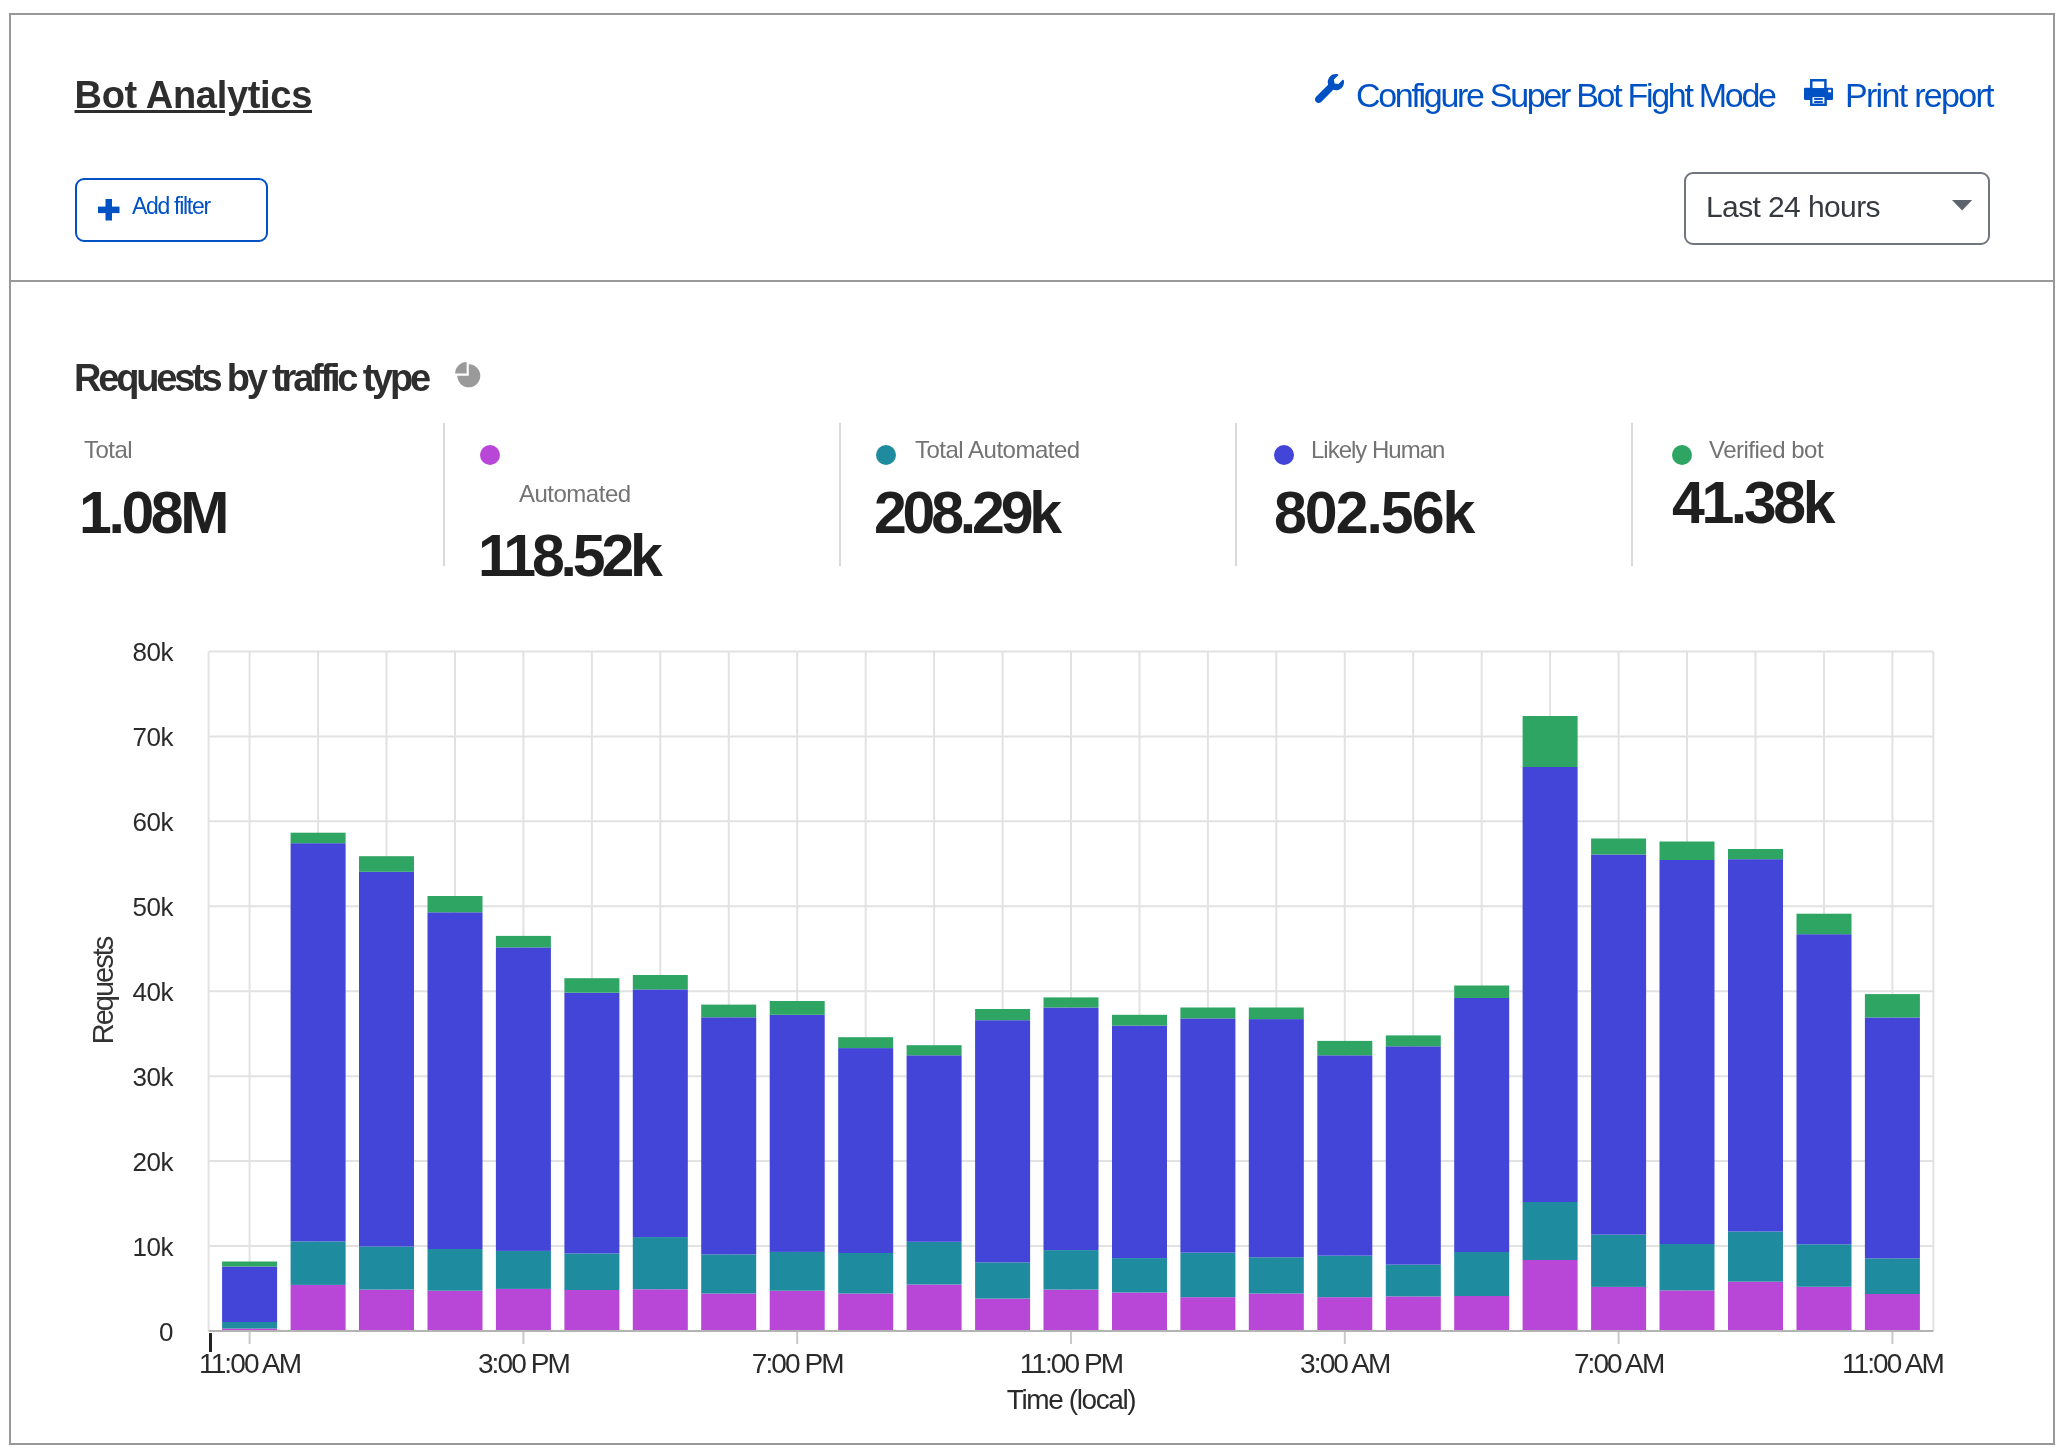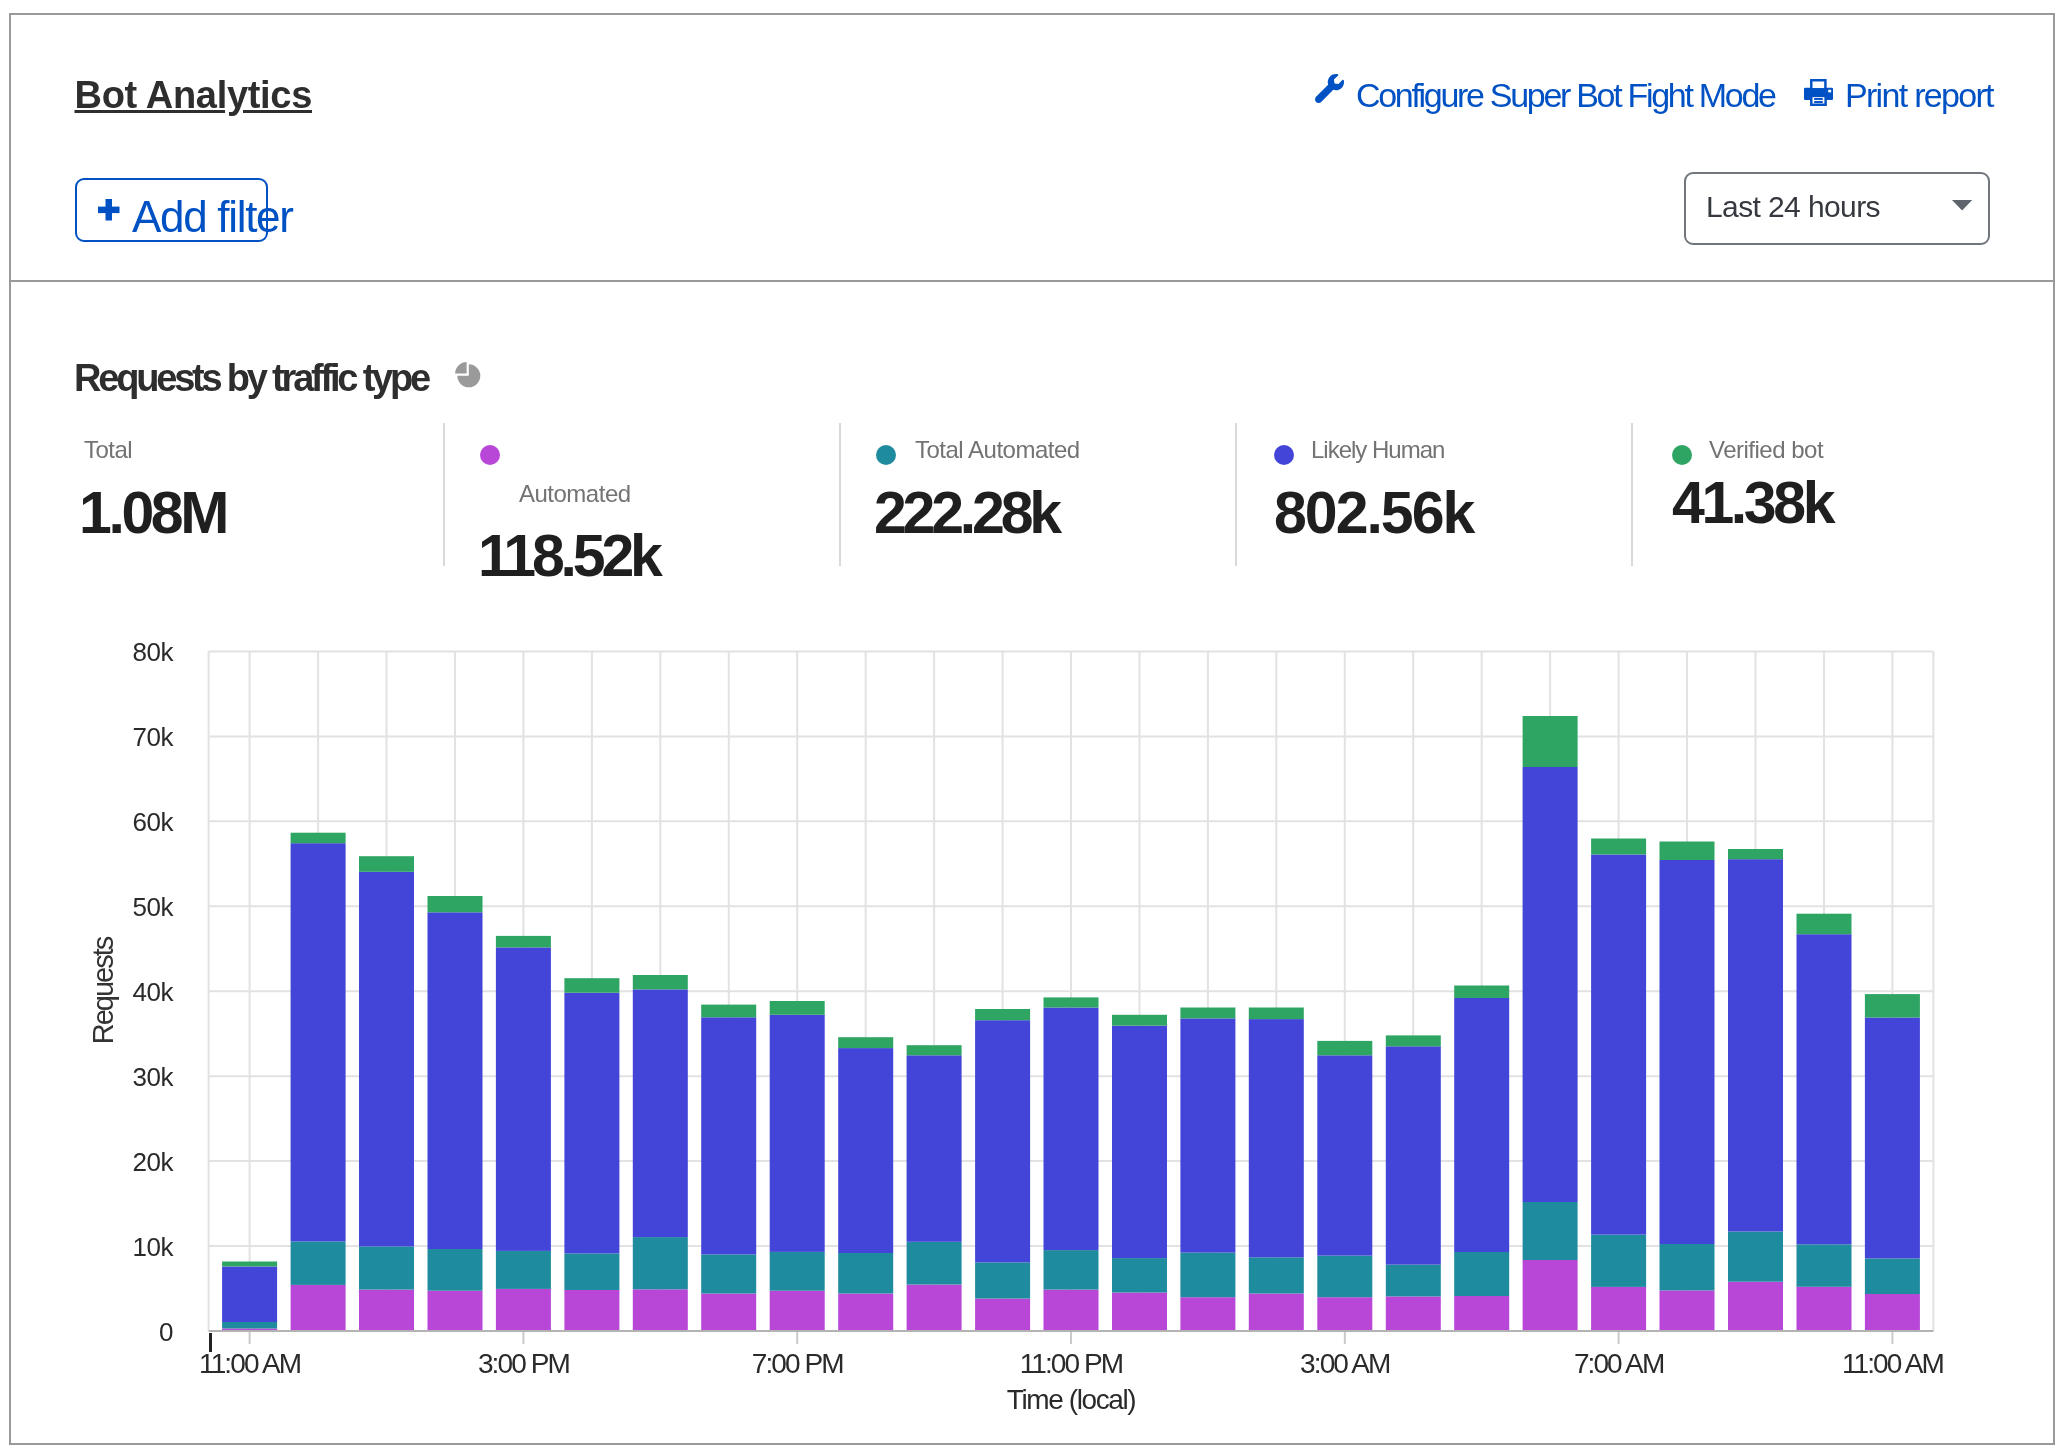--- a/index.html
+++ b/index.html
@@ -34,21 +34,21 @@
 <rect x="9.9" y="18.5" width="8.4" height="1.9" fill="#0051c3"></rect>
 <rect x="9.9" y="21.5" width="8.4" height="1.9" fill="#0051c3"></rect>
 </svg>
 <div class="abs link" style="left:1845px; top:77.5px; letter-spacing:-1.7px;">Print report</div>
 
 <div class="abs" style="left:75px; top:178px; width:192.5px; height:63.5px; border:2.5px solid #0051c3; border-radius:9px;"></div>
 <svg class="abs" style="left:97.5px; top:199px;" width="22" height="22">
     <rect x="0" y="7.6" width="21.5" height="6.5" fill="#0051c3"></rect>
     <rect x="7.5" y="0" width="6.5" height="21.5" fill="#0051c3"></rect>
   </svg>
-<div class="abs" style="left:132px; top:195px; color:#0051c3; font-size:44px; letter-spacing:-1.3px;">Add filter</div>
+<div class="abs" style="left:132px; top:195px; color:#0051c3; font-size:23px; letter-spacing:-1.3px;">Add filter</div>
 
 <div class="abs" style="left:1683.5px; top:171.5px; width:306.5px; height:73.5px; border:2px solid #71767d; border-radius:9px;"></div>
 <div class="abs" style="left:1706px; top:192.1px; font-size:30px; color:#36393f; letter-spacing:-0.6px;">Last 24 hours</div>
 <svg class="abs" style="left:1952px; top:199.5px;" width="21" height="12">
     <polygon points="0,0 20.2,0 10.1,10.4" fill="#5d646b"></polygon>
   </svg>
 
 <div class="abs" style="left:9px; top:279.5px; width:2046px; height:2px; background:#999;"></div>
 
 <div class="abs" style="left:74px; top:359px; font-size:38px; font-weight:700; color:#2e2e2e; letter-spacing:-3.2px;">Requests by traffic type</div>
@@ -64,21 +64,21 @@
 
 <div class="abs statlabel" style="left:84px; top:438.3px;">Total</div>
 <div class="abs statnum" style="left:79px; top:483.6px; letter-spacing:-3.4px;">1.08M</div>
 
 <div class="abs dot" style="left:480px; top:445px; background:#b847d8;"></div>
 <div class="abs statlabel" style="left:519px; top:438.3px;margin-top:44px;">Automated</div>
 <div class="abs statnum" style="left:478px; top:483.6px; letter-spacing:-4.2px;margin-top:43px;">118.52k</div>
 
 <div class="abs dot" style="left:876px; top:445px; background:#1f8b9e;"></div>
 <div class="abs statlabel" style="left:915px; top:438.3px;">Total Automated</div>
-<div class="abs statnum" style="left:874px; top:483.6px; letter-spacing:-4.2px;">222.28k</div>
+<div class="abs statnum" style="left:874px; top:483.6px; letter-spacing:-4.2px;">208.29k</div>
 
 <div class="abs dot" style="left:1274px; top:445px; background:#4245d8;"></div>
 <div class="abs statlabel" style="left:1311px; top:438.3px; letter-spacing:-1px;">Likely Human</div>
 <div class="abs statnum" style="left:1274px; top:483.6px; letter-spacing:-2px;">802.56k</div>
 
 <div class="abs dot" style="left:1672px; top:445px; background:#2ea563;"></div>
 <div class="abs statlabel" style="left:1709px; top:438.3px;">Verified bot</div>
 <div class="abs statnum" style="left:1672px; top:474px; letter-spacing:-3.4px;">41.38k</div>
 
 <svg class="abs" style="left:0; top:600px;" width="2062" height="850">

